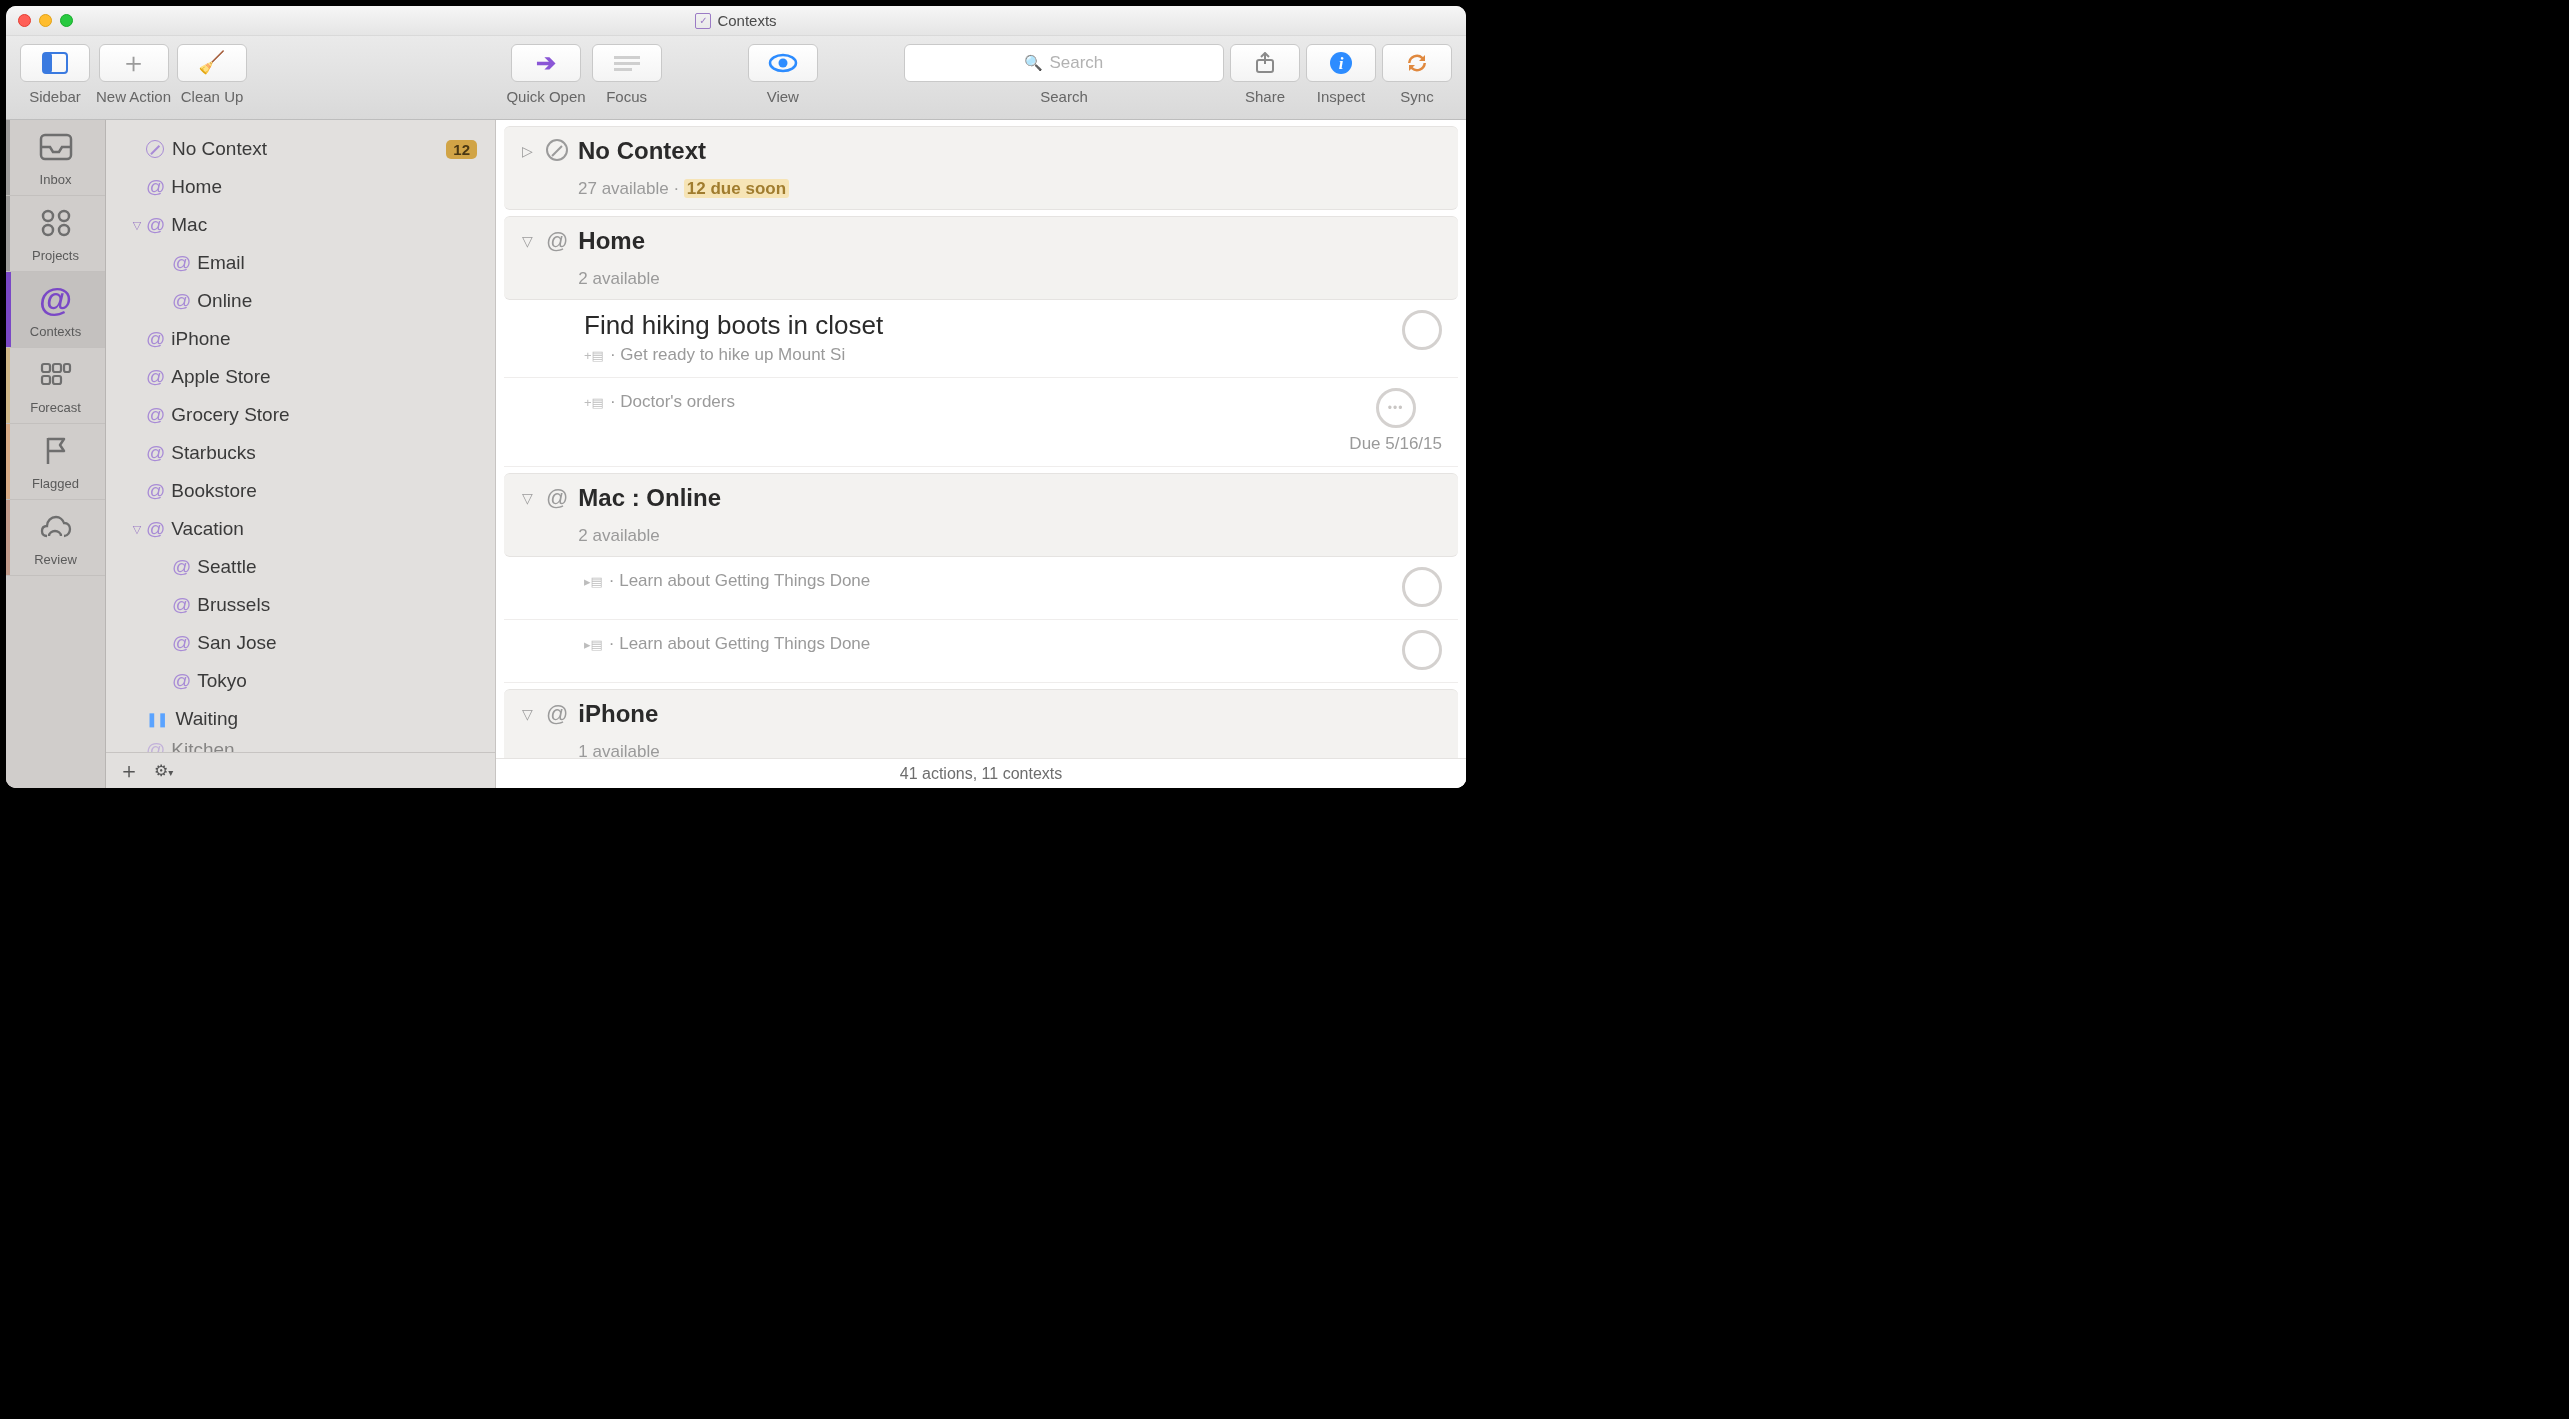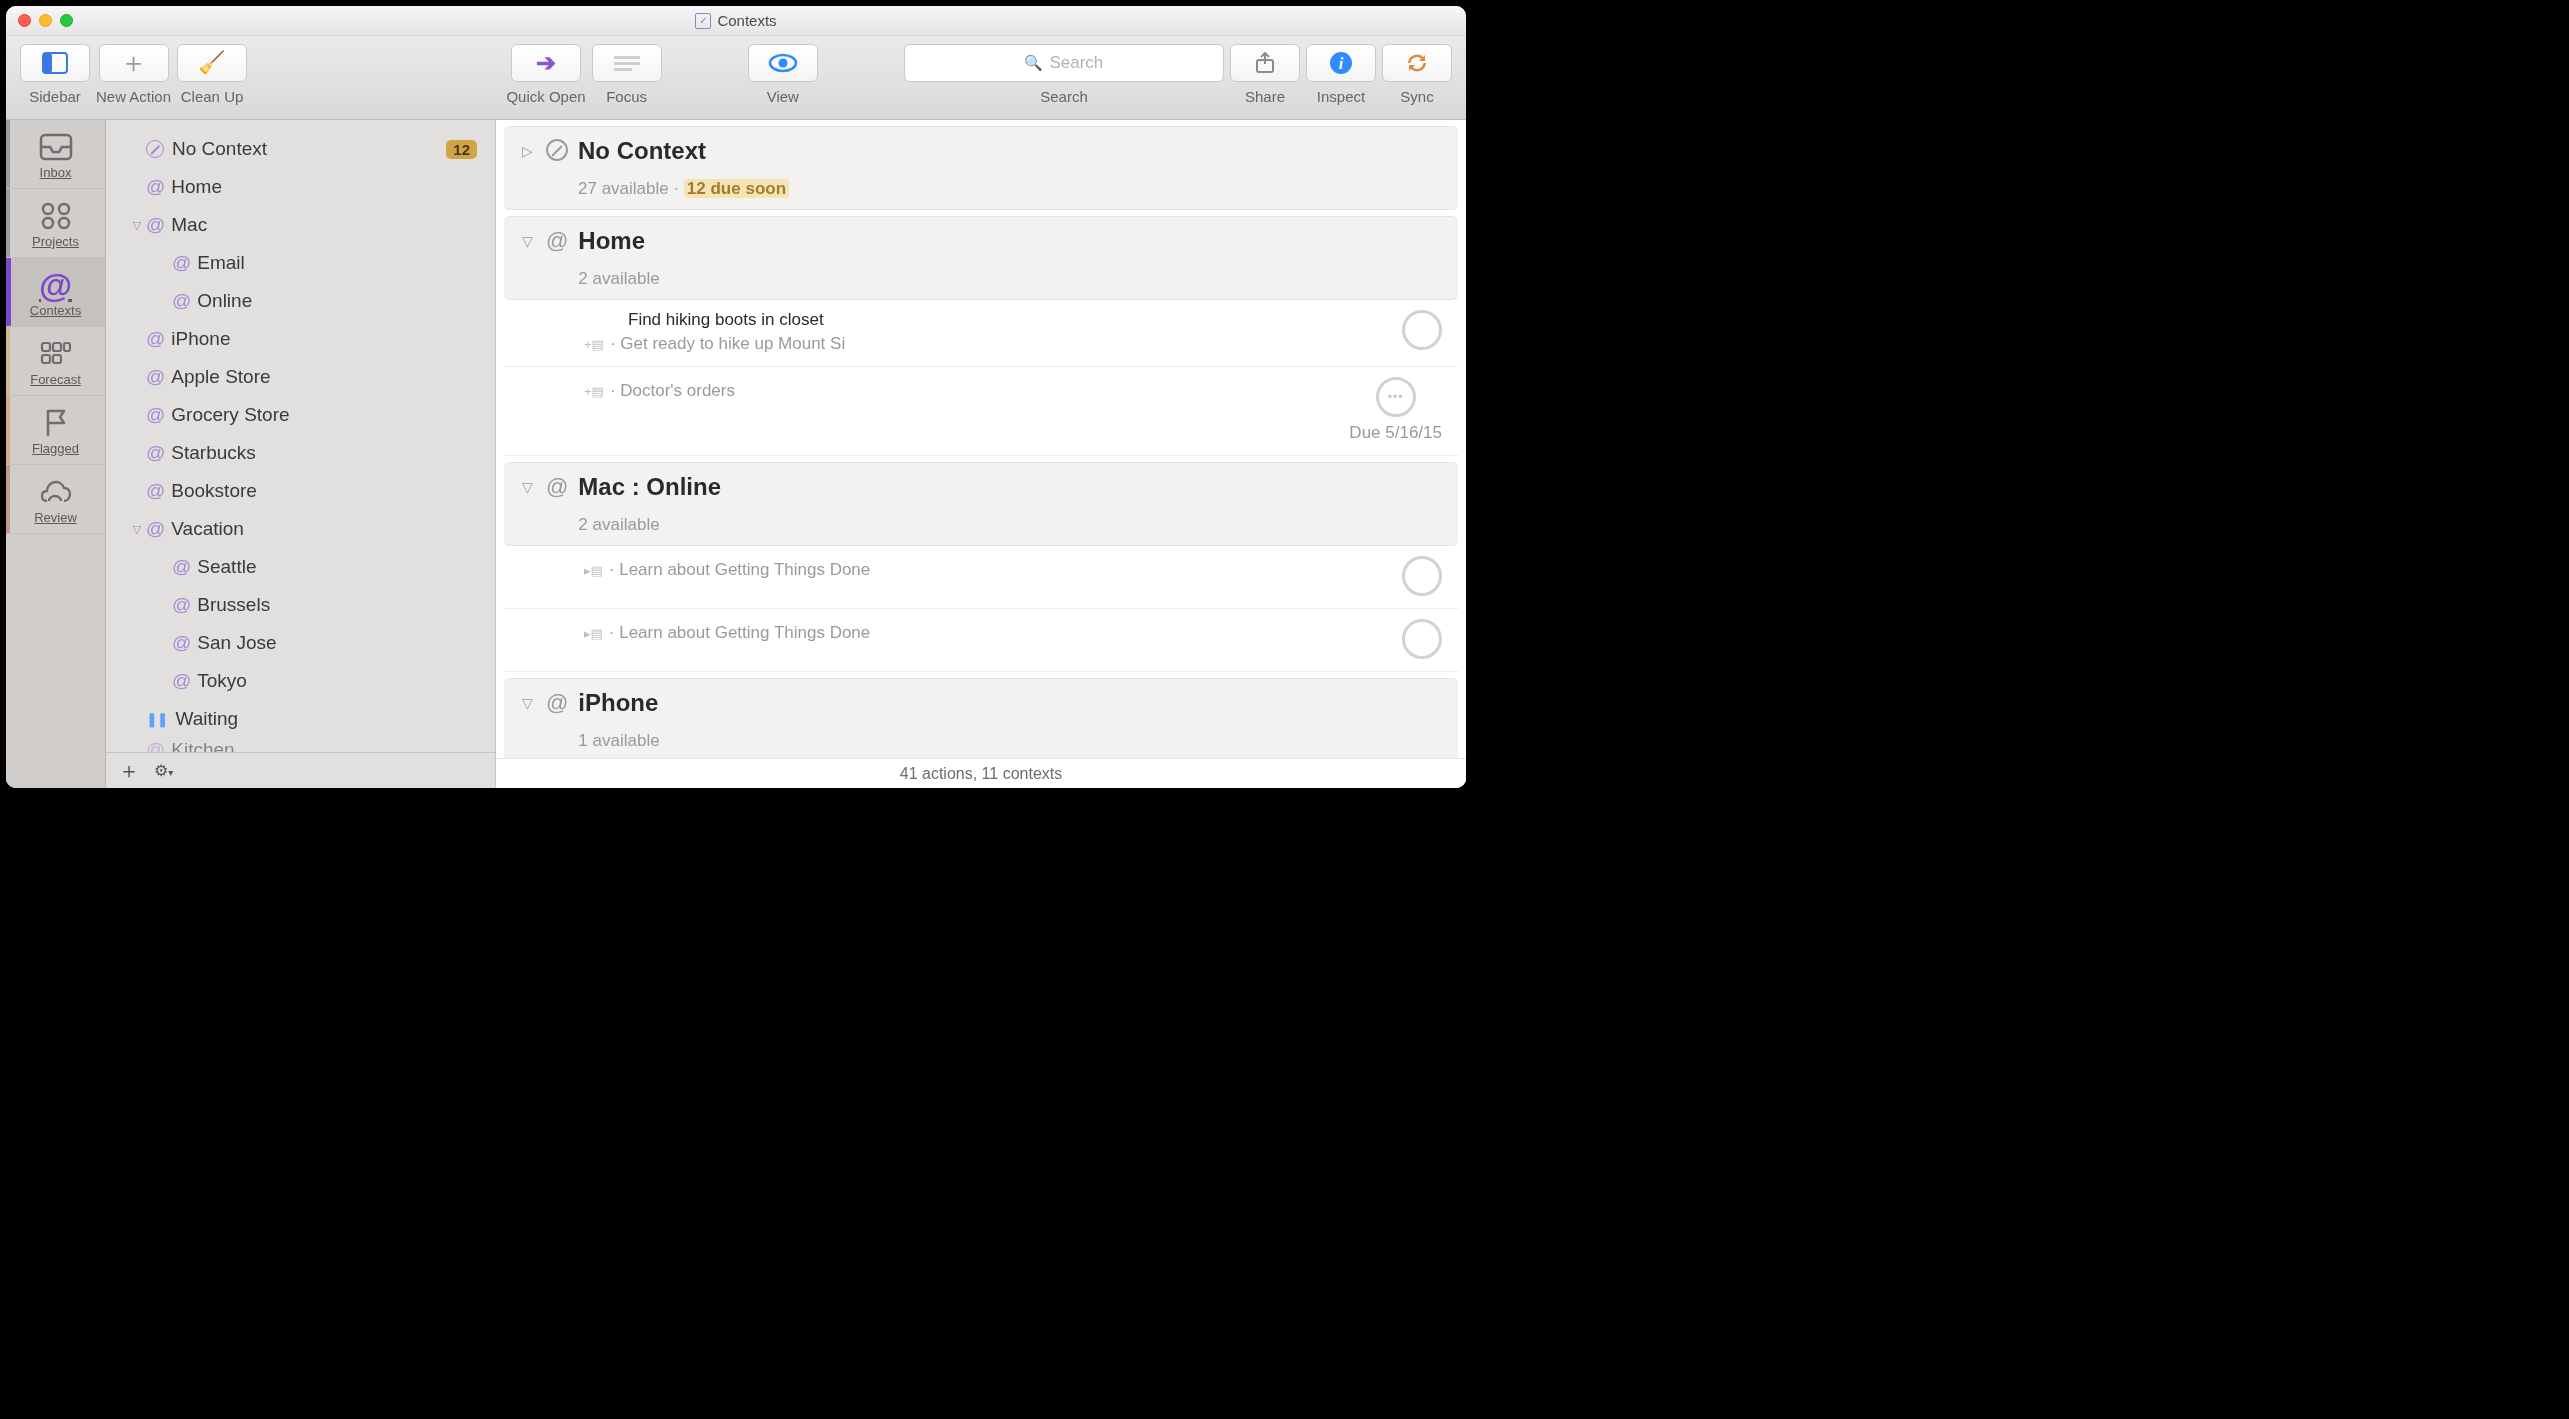--- a/index.html
+++ b/index.html
@@ -89,25 +89,24 @@
   
   .rail {
     width: 100px;
     background: #d0cdcb;
     display: flex; flex-direction: column;
     border-right: 1px solid #b8b5b3;
   }
   .rail .persp {
     display: flex; flex-direction: column; align-items: center;
     padding: 10px 0 8px 0;
-    gap: 1px;
+    gap: 8px;
     font-size: 13px; color: #5a5a5a;
     border-bottom: 1px solid #c3c0be;
     position: relative;
-    text-decoration: underline;
   }
   .rail .persp.selected {
     background: #c4c1bf;
   }
   .rail .persp .icon {
     font-size: 28px; color: #6e6e6e;
     height: 34px; display:flex; align-items:center; justify-content:center;
   }
   .rail .persp.selected .icon { color: #7a48c6; }
   .rail .persp .sel-bar {
@@ -177,21 +176,21 @@
   .grp-header .gtitle { font-size: 24px; font-weight: 700; color: #2a2a2a; }
   .grp-header .gsub { font-size: 17px; color: #9a9a9a; margin-top: 14px; }
   .gsub .due-hl { background: #f6e4b6; color: #a07c2e; padding: 0 3px; border-radius: 3px; font-weight:600; }
   .task-row {
     padding: 10px 16px 12px 80px;
     border-bottom: 1px solid #efedec;
     margin: 0 8px;
     display: flex; align-items: flex-start;
   }
   .task-row .txts { flex: 1; }
-  .task-row .ttitle { font-size: 17px; color: #2a2a2a; margin-left: 44px; }
+  .task-row .ttitle { font-size: 26px; color: #2a2a2a; }
   .task-row .tsub { font-size: 17px; color: #9a9a9a; margin-top: 4px; display:flex; align-items:center; gap:6px; }
   .task-row .tsub .proj-icon { color:#bdbdbd; font-size:13px; }
   .task-row .side { display:flex; flex-direction:column; align-items:center; gap:6px; margin-left:12px; }
   .task-row .due { font-size: 17px; color: #9a9a9a; }
   .circle {
     width: 40px; height: 40px; border: 3px solid #d4d1cf; border-radius: 50%;
     display:flex; align-items:center; justify-content:center;
   }
   .circle.repeat::after {
     content: "•••"; color:#c9c6c4; font-size:12px; letter-spacing:1px;

